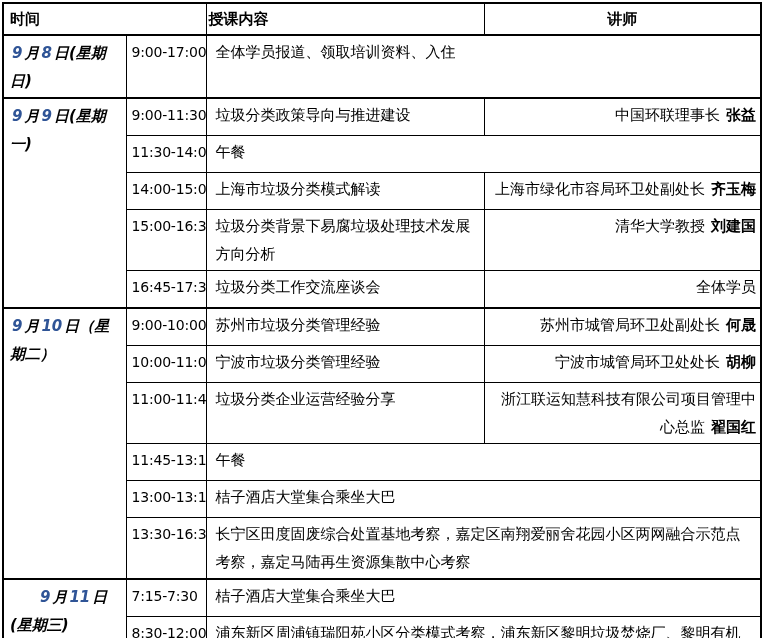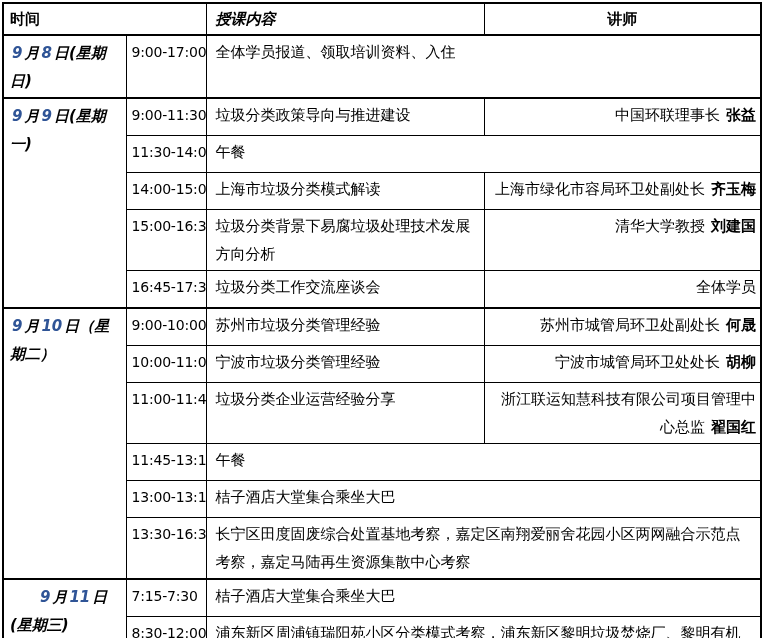--- a/index.html
+++ b/index.html
@@ -28,21 +28,21 @@
     overflow: hidden;
     word-break: break-all;
   }
   thead th {
     font-weight: bold;
     line-height: 21px;
     padding: 5px 6px 4px 6px;
     text-align: left;
   }
   thead th.h-lect { text-align: center; border-radius: 14px; }
-  thead th.h-content { padding-left: 9px; font-style: italic; }
+  thead th.h-content { padding-left: 2px; }
   tr.day-start td { border-top: 2px solid #000; }
   thead tr th { border-bottom: 2px solid #000; }
   td.date {
     padding: 3px 4px 2px 6px;
     font-weight: bold;
     text-align: left;
     font-style: italic;
   }
   td.date.indent { text-indent: 28px; }
   td.date .num {

